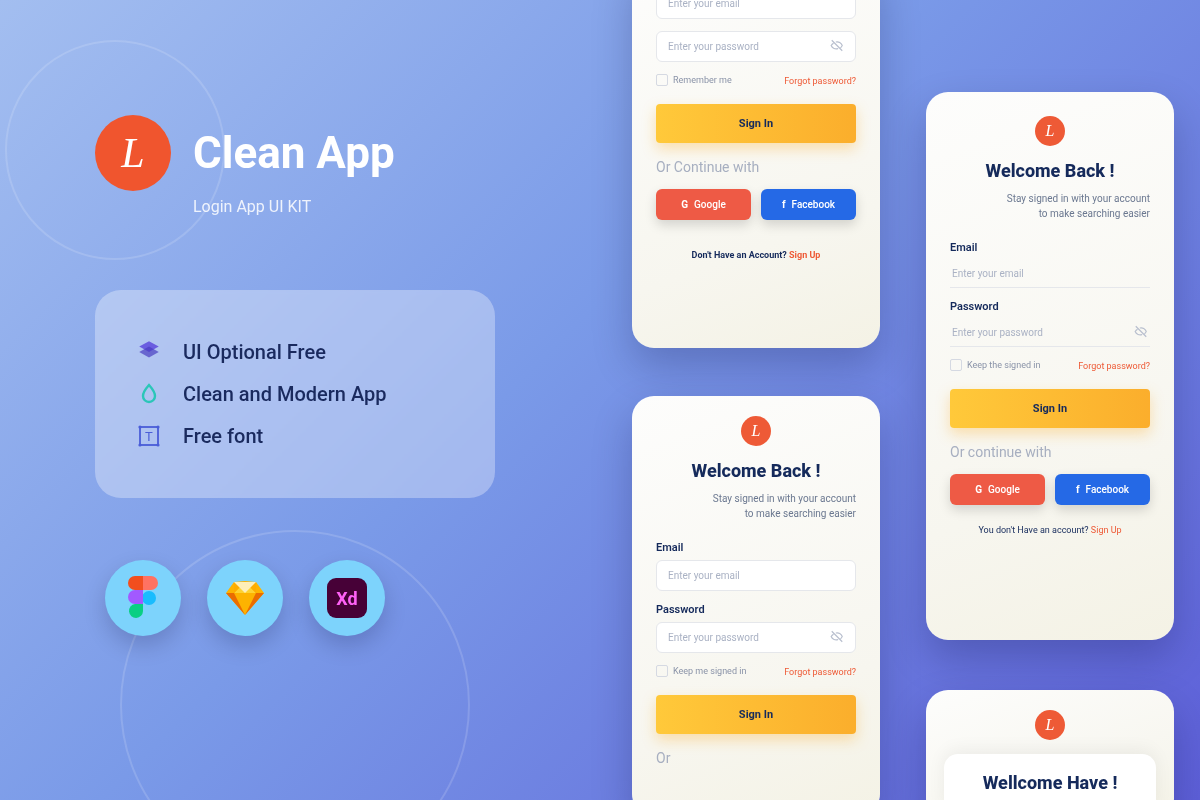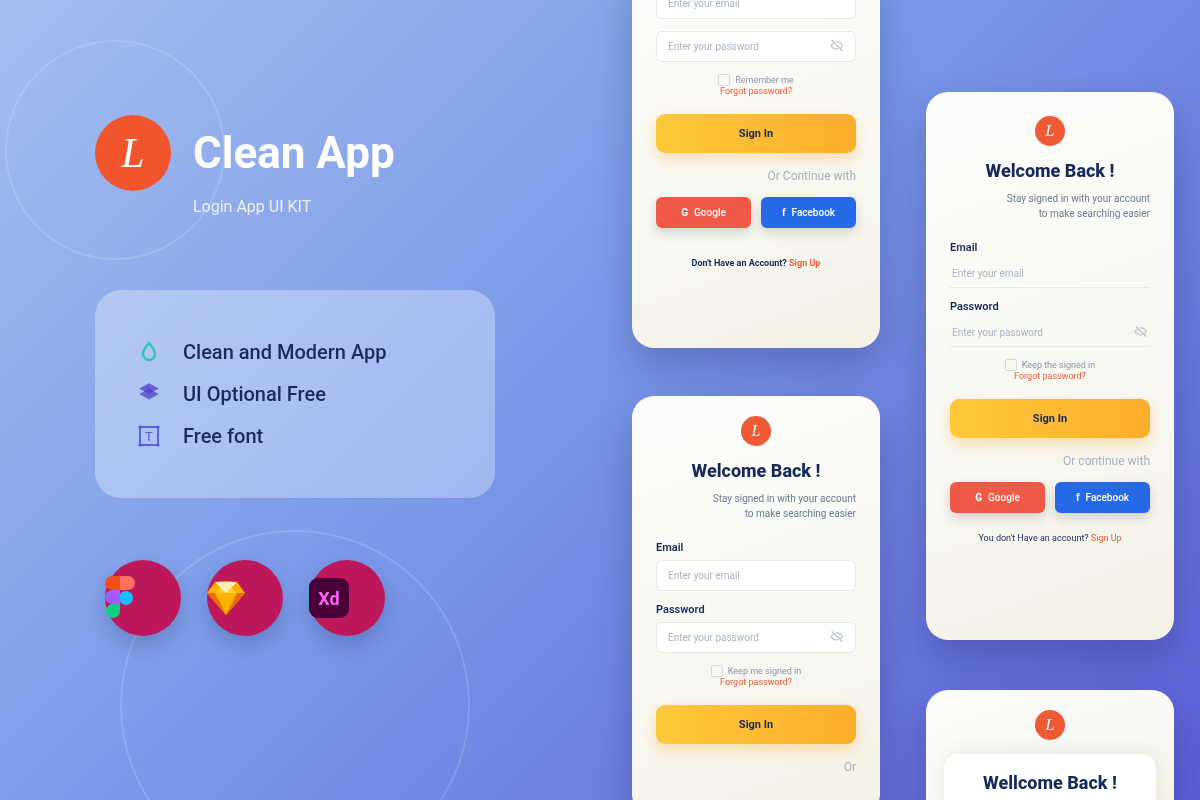--- a/index.html
+++ b/index.html
@@ -13,41 +13,41 @@
 .hero-logo { width: 76px; height: 76px; border-radius: 50%; background: #f0552e; display:flex; align-items:center; justify-content:center; color:#fff; font-size:42px; font-style:italic; font-family: Georgia, serif; }
 .hero-title { color: #fff; font-size: 44px; font-weight: 700; }
 .hero-sub { color: rgba(255,255,255,0.85); font-size: 16px; margin-left: 98px; margin-top: -4px; }
 
 .features { margin-top: 74px; background: rgba(255,255,255,0.32); border-radius: 26px; padding: 34px 40px; width: 400px; backdrop-filter: blur(2px); }
 .feat { display: flex; align-items: center; gap: 20px; margin: 14px 0; }
 .feat-icon { width: 28px; height: 28px; display:flex; align-items:center; justify-content:center; font-size:22px; }
 .feat-text { color: #1a2a5e; font-size: 20px; font-weight: 500; }
 
 .tool-row { display:flex; gap: 26px; margin-top: 62px; margin-left: 10px;}
-.tool { width: 76px; height: 76px; border-radius: 50%; background: #be185d; display:flex; align-items:center; justify-content:flex-start; box-shadow: 0 10px 22px rgba(0,0,40,.18); }
+.tool { width: 76px; height: 76px; border-radius: 50%; background: #7dd3fc; display:flex; align-items:center; justify-content:center; box-shadow: 0 10px 22px rgba(0,0,40,.18); }
 
 .phone { position: absolute; background: linear-gradient(160deg,#fdfdfc 0%, #f7f6ef 70%, #f4f2e5 100%); border-radius: 22px; box-shadow: 0 18px 40px rgba(0,0,50,.22); padding: 0 24px; }
 .p1 { width: 248px; height: 388px; top: -40px; left: 632px; padding-top: 28px;}
 .p2 { width: 248px; height: 420px; top: 396px; left: 632px; padding-top: 20px;}
 .p3 { width: 248px; height: 548px; top: 92px; left: 926px; padding-top: 24px;}
 .p4 { width: 248px; height: 130px; top: 690px; left: 926px; padding-top: 20px;}
 
 .app-logo { width: 30px; height: 30px; border-radius:50%; background:#ee5a36; margin: 0 auto 14px; display:flex;align-items:center;justify-content:center;color:#fff;font-style:italic;font-family:Georgia,serif;font-size:16px;}
 .wb { text-align:center; font-weight:800; color:#152a5b; font-size:18px; margin-bottom:10px;}
 .wb-sub{ text-align:right; color:#6b7890; font-size:10px; line-height:1.5; margin-bottom:20px;}
 .lbl { font-size:11px; color:#152a5b; font-weight:600; margin-bottom:6px; display:block;}
 .inp { width:100%; border:1px solid #e5e7eb; border-radius:6px; padding:9px 11px; font-size:10px; color:#aab2c4; margin-bottom:12px; background:#fff; position:relative;}
 .inp-b { border:none; border-bottom:1px solid #e5e7eb; border-radius:0; padding:8px 2px; background:transparent;}
 .eye { position:absolute; right:11px; top:50%; transform:translateY(-50%); color:#b8bfce; font-size:12px;}
-.row-sm { display:flex; justify-content:space-between; align-items:center; font-size:9px; margin-bottom:18px; margin-top:2px;flex-direction:column;}
+.row-sm { display:flex; justify-content:space-between; align-items:flex-end; font-size:9px; margin-bottom:18px; margin-top:2px;}
 .chk { display:flex; align-items:center; gap:5px; color:#8a93a8;}
 .chkbox { width:12px; height:12px; border:1px solid #d5d9e2; border-radius:2px;}
 .forgot { color:#ee5a36; }
-.btn-primary { width:100%; padding:13px; background:linear-gradient(90deg,#ffc93a,#fbae2c); border:none; border-radius:9px; font-weight:700; color:#152a5b; font-size:11px; cursor:pointer; box-shadow:0 6px 14px rgba(251,174,44,.35); margin-bottom:16px;}
-.divider-txt { text-align:right; color:#a7afc0; font-size:12px; margin-bottom:14px;}
+.btn-primary { width:100%; padding:13px; background:linear-gradient(90deg,#ffc93a,#fbae2c); border:none; border-radius:4px; font-weight:700; color:#152a5b; font-size:11px; cursor:pointer; box-shadow:0 6px 14px rgba(251,174,44,.35); margin-bottom:16px;}
+.divider-txt { text-align:left; color:#a7afc0; font-size:14px; margin-bottom:14px;}
 .social-row { display:flex; gap:10px; margin-bottom:20px;}
 .sbtn { flex:1; padding:10px 0; border:none; border-radius:6px; color:#fff; font-size:10px; font-weight:500; display:flex;align-items:center;justify-content:center;gap:6px; cursor:pointer; box-shadow:0 5px 12px rgba(0,0,0,.15);}
 .g { background:#ee5a45;}
 .f { background:#2569e6;}
 .footer-txt { text-align:center; font-size:9px; color:#152a5b; }
 .footer-txt .link{ color:#ee5a36;}
 .rel{position:relative;}
 </style>
 </head>
 <body>
@@ -58,34 +58,34 @@
 <div class="left">
   <div class="hero">
     <div class="hero-logo">L</div>
     <div class="hero-title">Clean App</div>
   </div>
   <div class="hero-sub">Login App UI KIT</div>
 
   <div class="features">
     <div class="feat">
       <span class="feat-icon">
-        <svg width="24" height="24" viewBox="0 0 24 24">
-            <path fill="none" stroke="#2bc6b8" stroke-width="2.4" d="M12 3c4 4.5 6 8 6 11a6 6 0 11-12 0c0-3 2-6.5 6-11z"></path>
-          </svg>
-      </span>
-      <span class="feat-text">Clean and Modern App</span>
-    </div>
-    <div class="feat">
-      <span class="feat-icon">
         <svg width="26" height="26" viewBox="0 0 24 24">
             <path fill="#6a5de0" d="M12 2l9 5-9 5-9-5 9-5z"></path>
             <path fill="#4a3dc0" d="M3 12l9 5 9-5-9-5-9 5z" opacity=".7"></path>
           </svg>
       </span>
       <span class="feat-text">UI Optional Free</span>
+    </div>
+    <div class="feat">
+      <span class="feat-icon">
+        <svg width="24" height="24" viewBox="0 0 24 24">
+            <path fill="none" stroke="#2bc6b8" stroke-width="2.4" d="M12 3c4 4.5 6 8 6 11a6 6 0 11-12 0c0-3 2-6.5 6-11z"></path>
+          </svg>
+      </span>
+      <span class="feat-text">Clean and Modern App</span>
     </div>
     <div class="feat">
       <span class="feat-icon">
         <svg width="24" height="24" viewBox="0 0 24 24">
             <rect x="3" y="3" width="18" height="18" fill="none" stroke="#4a5dd8" stroke-width="1.8"></rect>
             <text x="12" y="17" text-anchor="middle" font-size="13" font-family="serif" fill="#4a5dd8">T</text>
             <circle cx="3" cy="3" r="1.6" fill="#4a5dd8"></circle>
             <circle cx="21" cy="3" r="1.6" fill="#4a5dd8"></circle>
             <circle cx="3" cy="21" r="1.6" fill="#4a5dd8"></circle>
             <circle cx="21" cy="21" r="1.6" fill="#4a5dd8"></circle>
@@ -214,15 +214,15 @@
       </button>
   </div>
   <div class="footer-txt" style="margin-top:12px;">
     <span>You don't Have an account? </span><span class="link">Sign Up</span>
   </div>
 </div>
 
 <div class="phone p4">
   <div class="app-logo">L</div>
   <div style="background:#fff;border-radius:14px 14px 0 0;padding:18px 18px 8px;margin:6px -6px 0;box-shadow:0 -4px 18px rgba(0,0,0,.06);">
-    <div class="wb">Wellcome Back !</div>
+    <div class="wb">Wellcome Have !</div>
   </div>
 </div>
 
 </body></html>

